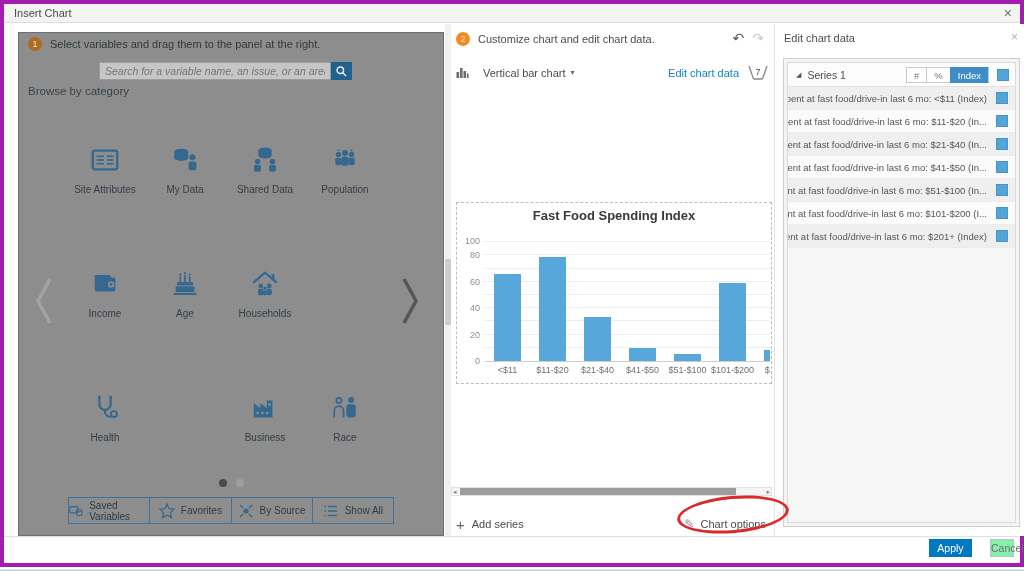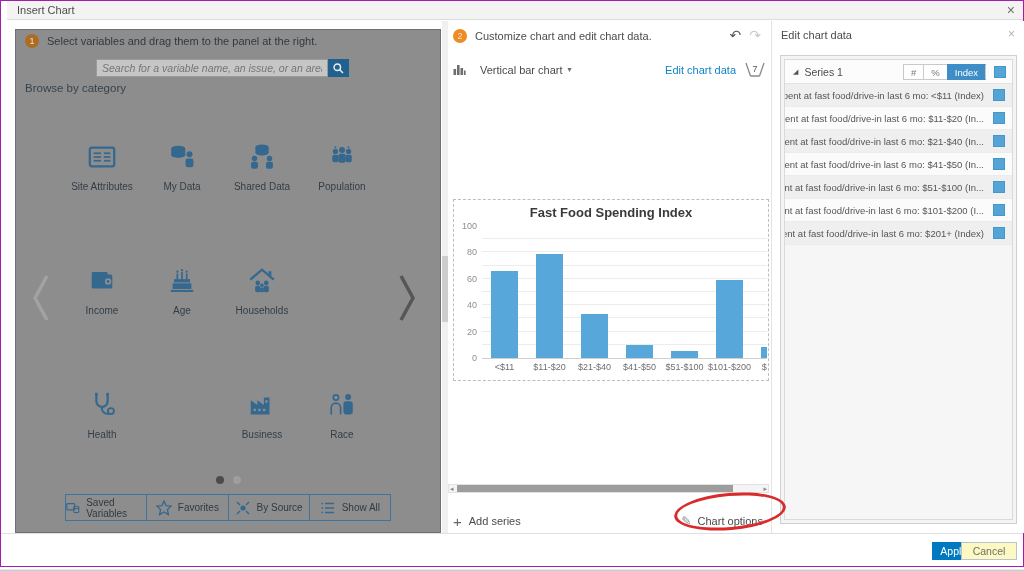--- a/index.html
+++ b/index.html
@@ -1,17 +1,17 @@
 <!DOCTYPE html>
 <html><head>
 <meta charset="utf-8">
 <style>
   * { margin:0; padding:0; box-sizing:border-box; }
   body { width:1024px; height:571px; background:#fff; font-family:"Liberation Sans", sans-serif; overflow:hidden; }
-  .dialog { position:relative; width:1024px; height:567px; background:#fff; border:1px solid #a21caf;padding-left:6px; }
+  .dialog { position:relative; width:1024px; height:567px; background:#fff; border:4px solid #a21caf; }
   .bottom-strip { width:1024px; height:4px; background:linear-gradient(#ffffff 45%, #a9c2d2); }
 
   
   .titlebar { position:relative; height:19px; background:#f3f3f2; border-bottom:1px solid #dcdcdc; }
   .titlebar .title { position:absolute; left:10px; top:3px; font-size:11px; color:#4c4c4c; }
   .titlebar .close { position:absolute; right:8px; top:1px; font-size:14px; color:#707070; cursor:pointer; }
 
   
   .left-panel { position:absolute; left:14px; top:28px; width:426px; height:504px; background:#8d8d8d; border:1px solid #6f6f6f; }
   .step-row { position:absolute; left:9px; top:4px; display:flex; align-items:center; gap:8px; }
@@ -98,21 +98,21 @@
   .mode-btn:last-child { border-right:1px solid #c9c9c9; }
   .mode-selected { background:#3e8dc6; border-color:#3e8dc6; color:#fff; }
   .swatch { width:12px; height:12px; background:#55a4d6; border:1px solid #4596cb; flex:none; cursor:pointer; }
   .data-row { height:23px; display:flex; align-items:center; justify-content:flex-end; gap:9px; padding-right:7px; border-bottom:1px solid #ececec; }
   .row-odd { background:#efefef; } .row-even { background:#fbfbfb; }
   .row-label { font-size:9.5px; color:#555; white-space:nowrap; }
 
   
   .dlg-footer-line { position:absolute; left:0; right:0; top:532px; border-top:1px solid #e0e0e0; }
   .apply-btn { position:absolute; right:48px; bottom:6px; width:43px; height:18px; background:#0079c1; color:#fff; border:1px solid #0079c1; font-size:10.5px; cursor:pointer; font-family:"Liberation Sans", sans-serif; }
-  .cancel-btn { position:absolute; right:6px; bottom:6px; width:56px; height:18px; background:#fef9c3; color:#6e6e6e; border:1px solid #b7c4cd; font-size:10.5px; cursor:pointer; font-family:"Liberation Sans", sans-serif; }
+  .cancel-btn { position:absolute; right:6px; bottom:6px; width:24px; height:18px; background:#86efac; color:#6e6e6e; border:1px solid #b7c4cd; font-size:10.5px; cursor:pointer; font-family:"Liberation Sans", sans-serif; }
 
   .icon-blue { fill:#35688f; } .stroke-blue { stroke:#35688f; fill:none; }
 </style>
 </head>
 <body>
 
 <div class="dialog">
   <div class="titlebar">
     <span class="title">Insert Chart</span>
     <span class="close">×</span>
@@ -345,21 +345,21 @@
     </div>
 
     <div class="chart-box">
       <div class="chart-title">Fast Food Spending Index</div>
       <div class="chart-y-axis">
           <div class="ytick" style="bottom: -4px;">0</div>
           <div class="ytick" style="bottom: 22.4px;">20</div>
           <div class="ytick" style="bottom: 48.8px;">40</div>
           <div class="ytick" style="bottom: 75.2px;">60</div>
           <div class="ytick" style="bottom: 101.6px;">80</div>
-          <div class="ytick" style="bottom: 128px;">100</div>
+          <div class="ytick" style="bottom: 116px;">100</div>
         </div>
       <div class="chart-scroll">
         <div class="chart-plot">
             <div class="gridline" style="bottom: 13.2px;"></div>
             <div class="gridline" style="bottom: 26.4px;"></div>
             <div class="gridline" style="bottom: 39.6px;"></div>
             <div class="gridline" style="bottom: 52.8px;"></div>
             <div class="gridline" style="bottom: 66px;"></div>
             <div class="gridline" style="bottom: 79.2px;"></div>
             <div class="gridline" style="bottom: 92.4px;"></div>

